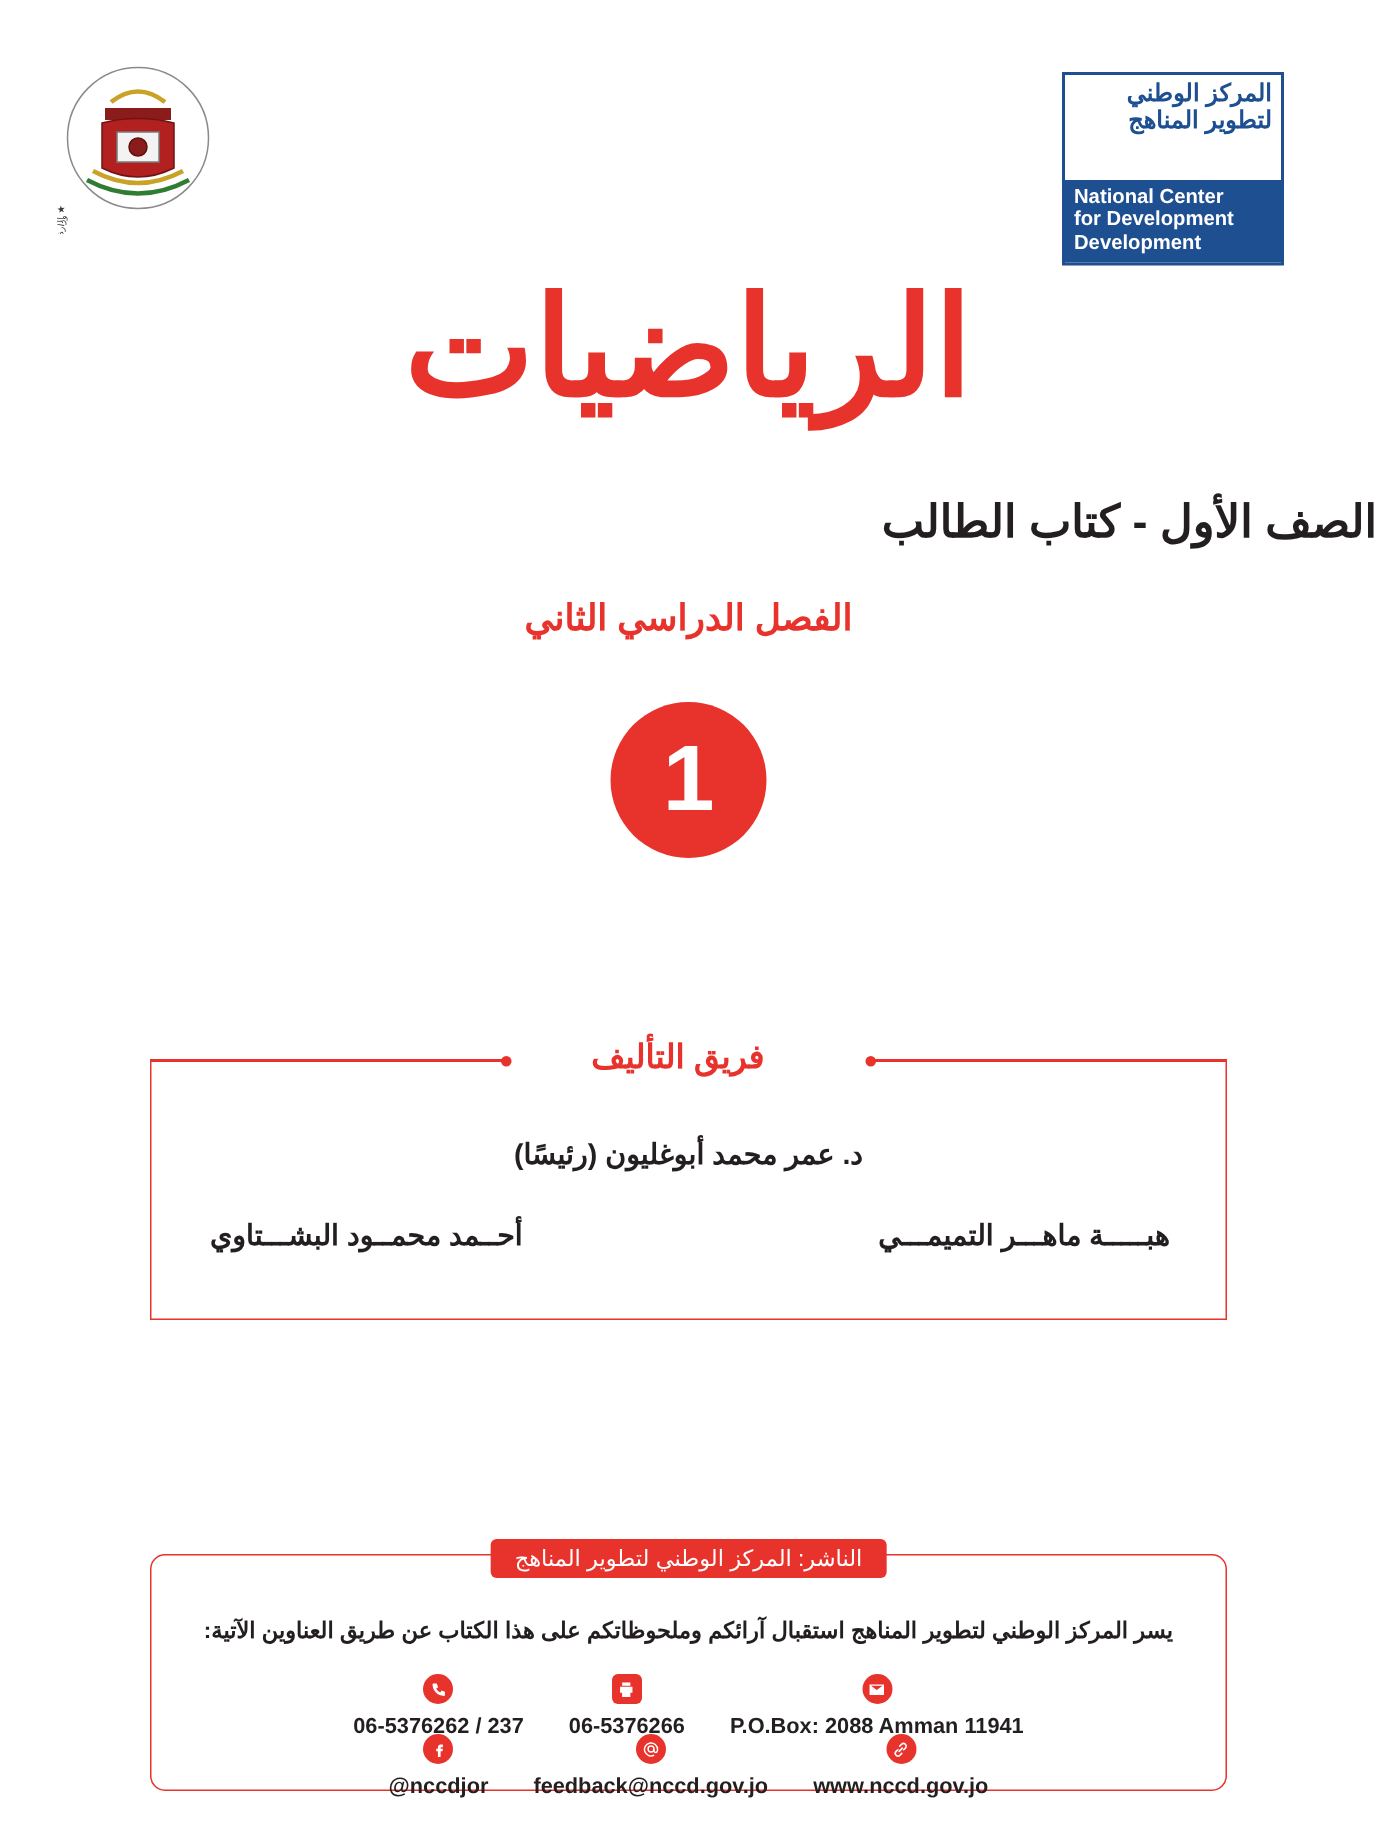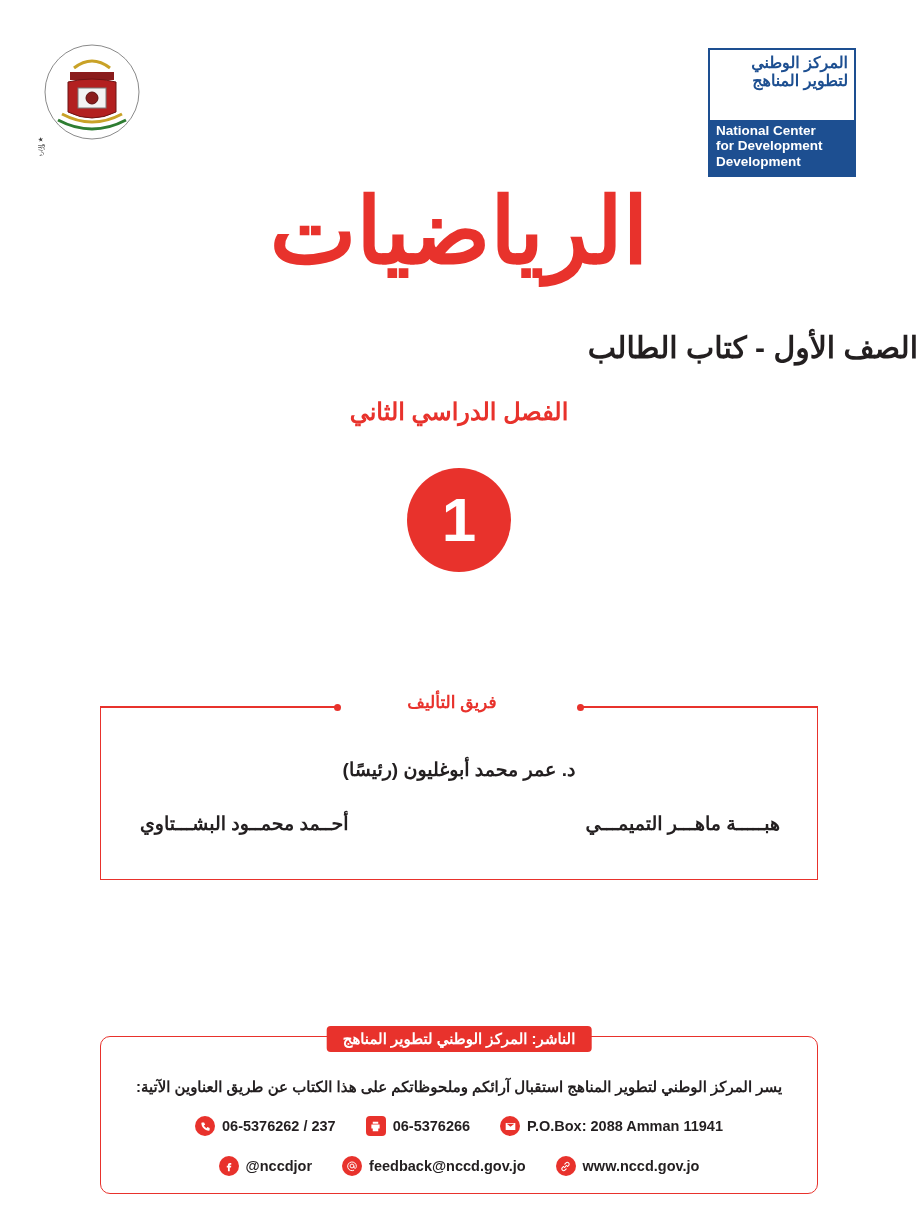--- a/index.html
+++ b/index.html
@@ -143,21 +143,21 @@
   .authors-top-line .dot.l { left: 234px; }
   .authors-top-line .dot.r { right: 234px; }
 
   .authors-title {
     position: absolute;
     top: 692px;
     left: 0;
     width: 904px;
     text-align: center;
     color: #e8322c;
-    font-size: 17px;
+    font-size: 22px;
     font-weight: bold;
     background: transparent;
   }
   .authors-title span {
     background: #ffffff;
     padding: 0 14px;
   }
   .author-lead {
     position: absolute;
     top: 758px;
@@ -193,21 +193,21 @@
     box-sizing: border-box;
   }
   .pub-tag {
     position: absolute;
     top: 1026px;
     left: 50%;
     transform: translateX(-50%);
     background: #e8322c;
     color: #ffffff;
     font-size: 15px;
-    font-weight: bold;
+    font-weight: normal;
     padding: 4px 16px;
     border-radius: 4px;
     white-space: nowrap;
   }
   .pub-note {
     position: absolute;
     top: 1078px;
     left: 0;
     width: 918px;
     text-align: center;
@@ -228,20 +228,21 @@
     font-weight: bold;
     color: #231f20;
   }
   .pub-line.one { top: 1116px; }
   .pub-line.two { top: 1156px; }
   .pub-item {
     display: flex;
     align-items: center;
     gap: 7px;
     margin: 0 10px;
+    flex-direction: column;
   }
   .cicon {
     width: 20px;
     height: 20px;
     border-radius: 50%;
     background: #e8322c;
     color: #ffffff;
     display: inline-flex;
     align-items: center;
     justify-content: center;

